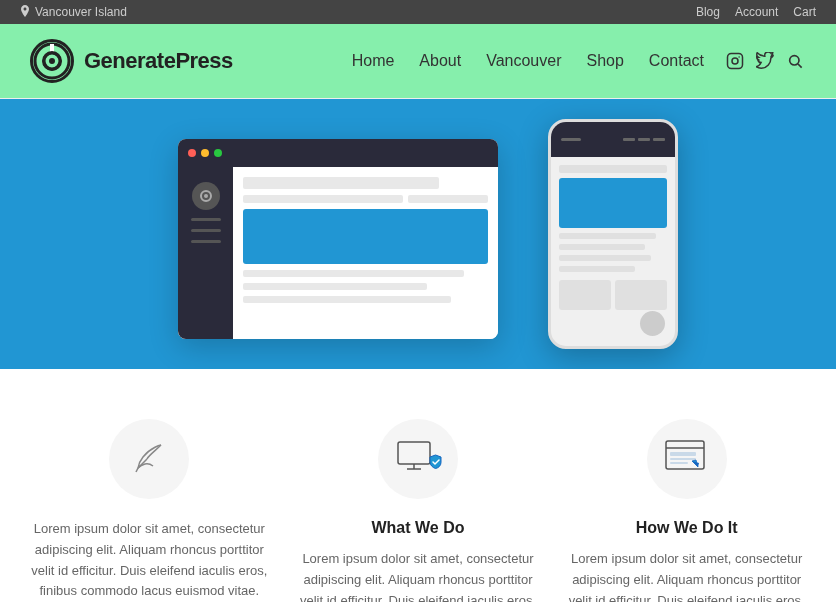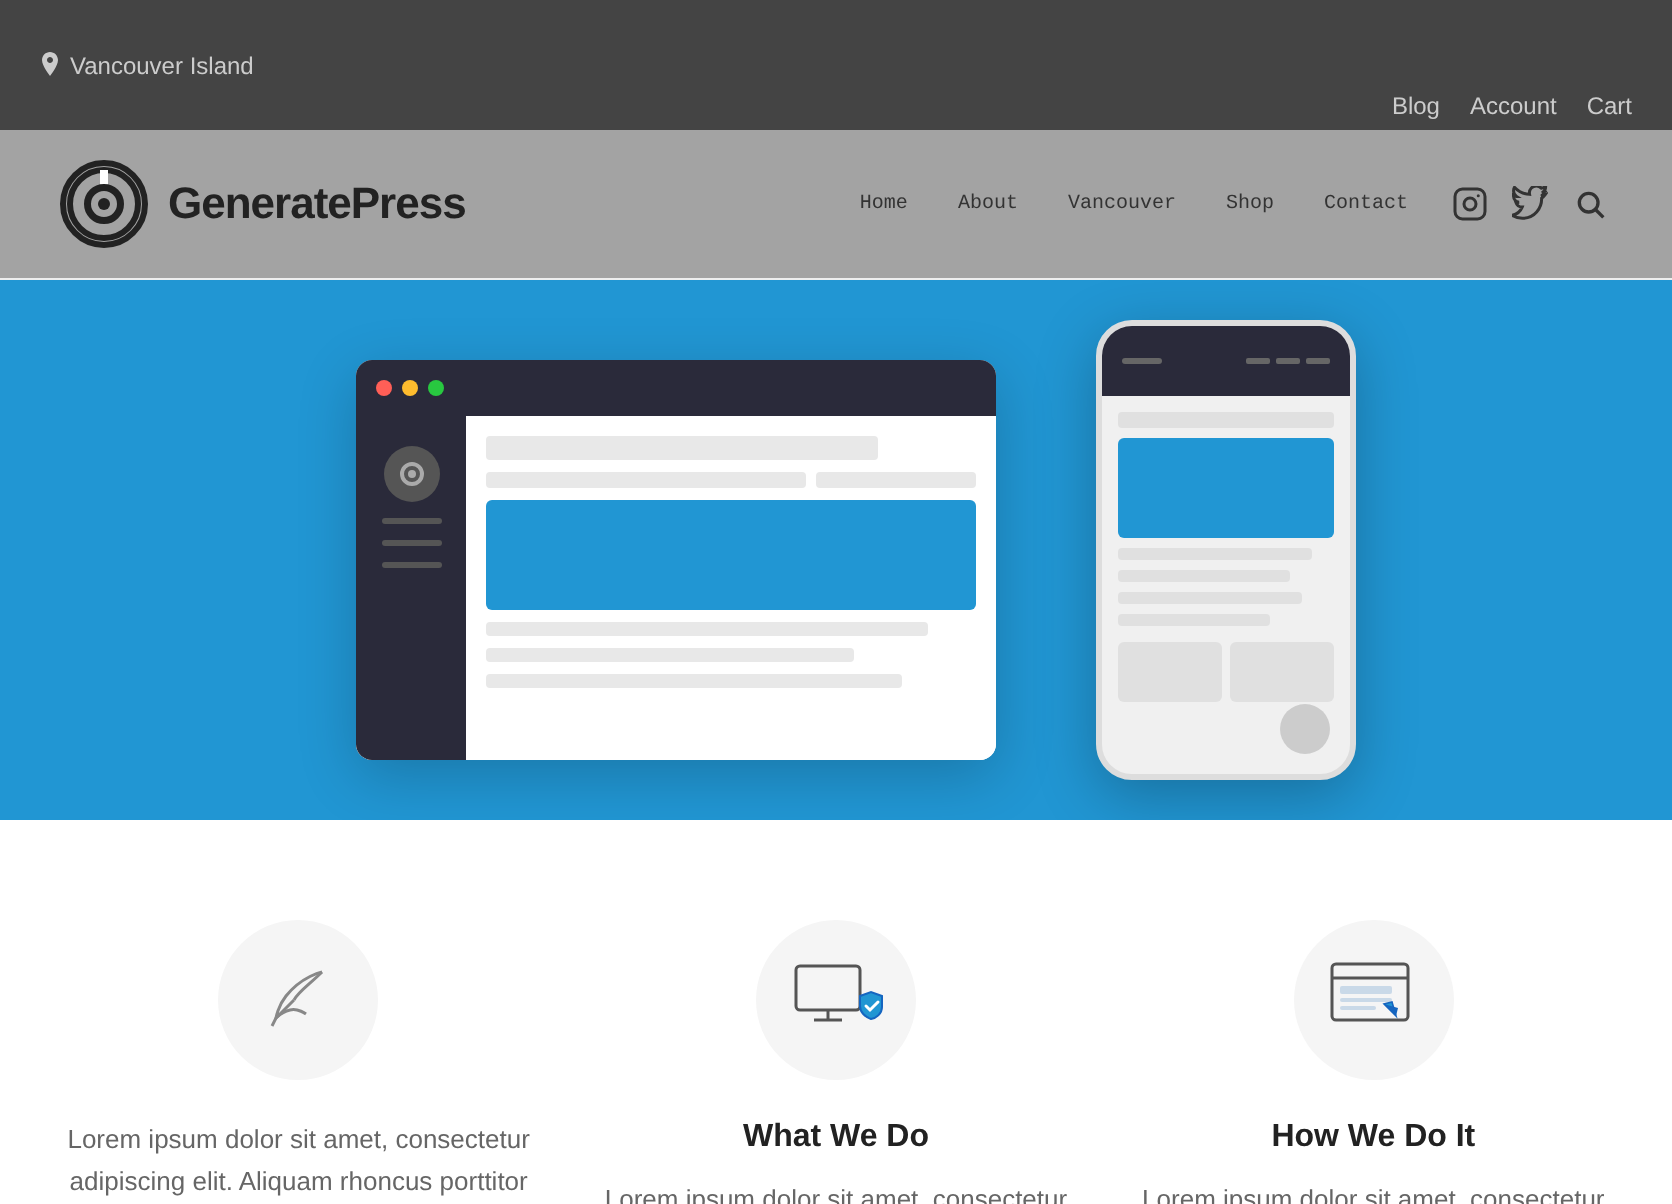--- a/index.html
+++ b/index.html
@@ -9,30 +9,30 @@
     .top-bar {
       background: #444;
       color: #ccc;
       font-size: 12px;
       padding: 5px 20px;
       display: flex;
       justify-content: space-between;
       align-items: center;
     }
     .top-bar-left { display: flex; gap: 5px; }
-    .top-bar-right { display: flex; gap: 15px; margin-top: 41px; }
+    .top-bar-right { display: flex; gap: 15px; }
     .top-bar-right a { color: #ccc; text-decoration: none; font-size: 12px; }
 
     
     .header {
       display: flex;
       justify-content: space-between;
       align-items: center;
       padding: 15px 30px;
-      background: #a3a3a3;
+      background: #86efac;
       border-bottom: 1px solid #eee;
     }
     .logo { display: flex; align-items: center; gap: 10px; }
     .logo-icon {
       width: 44px; height: 44px;
       border: 3px solid #222;
       border-radius: 50%;
       display: flex; align-items: center; justify-content: center;
       font-weight: bold; font-size: 20px; color: #222;
       position: relative;
@@ -41,21 +41,21 @@
       content: '';
       width: 14px; height: 14px;
       border: 3px solid #222;
       border-radius: 50%;
       position: absolute;
     }
     .logo-text { font-size: 22px; font-weight: 700; color: #222; letter-spacing: -0.5px; }
 
     nav { display: flex; align-items: center; gap: 5px; }
     nav a {
-      text-decoration: none; color: #333; font-size: 10px; padding: 5px 10px; font-family: Liberation Mono, monospace;
+      text-decoration: none; color: #333; font-size: 16px; padding: 5px 10px;
     }
     nav a.active { color: #333; font-weight: 500; }
     .nav-icons { display: flex; align-items: center; gap: 8px; margin-left: 5px; }
     .nav-icon { width: 22px; height: 22px; display: flex; align-items: center; justify-content: center; color: #333; cursor: pointer; }
 
     
     .hero {
       background: #2196d3;
       height: 270px;
       position: relative;

